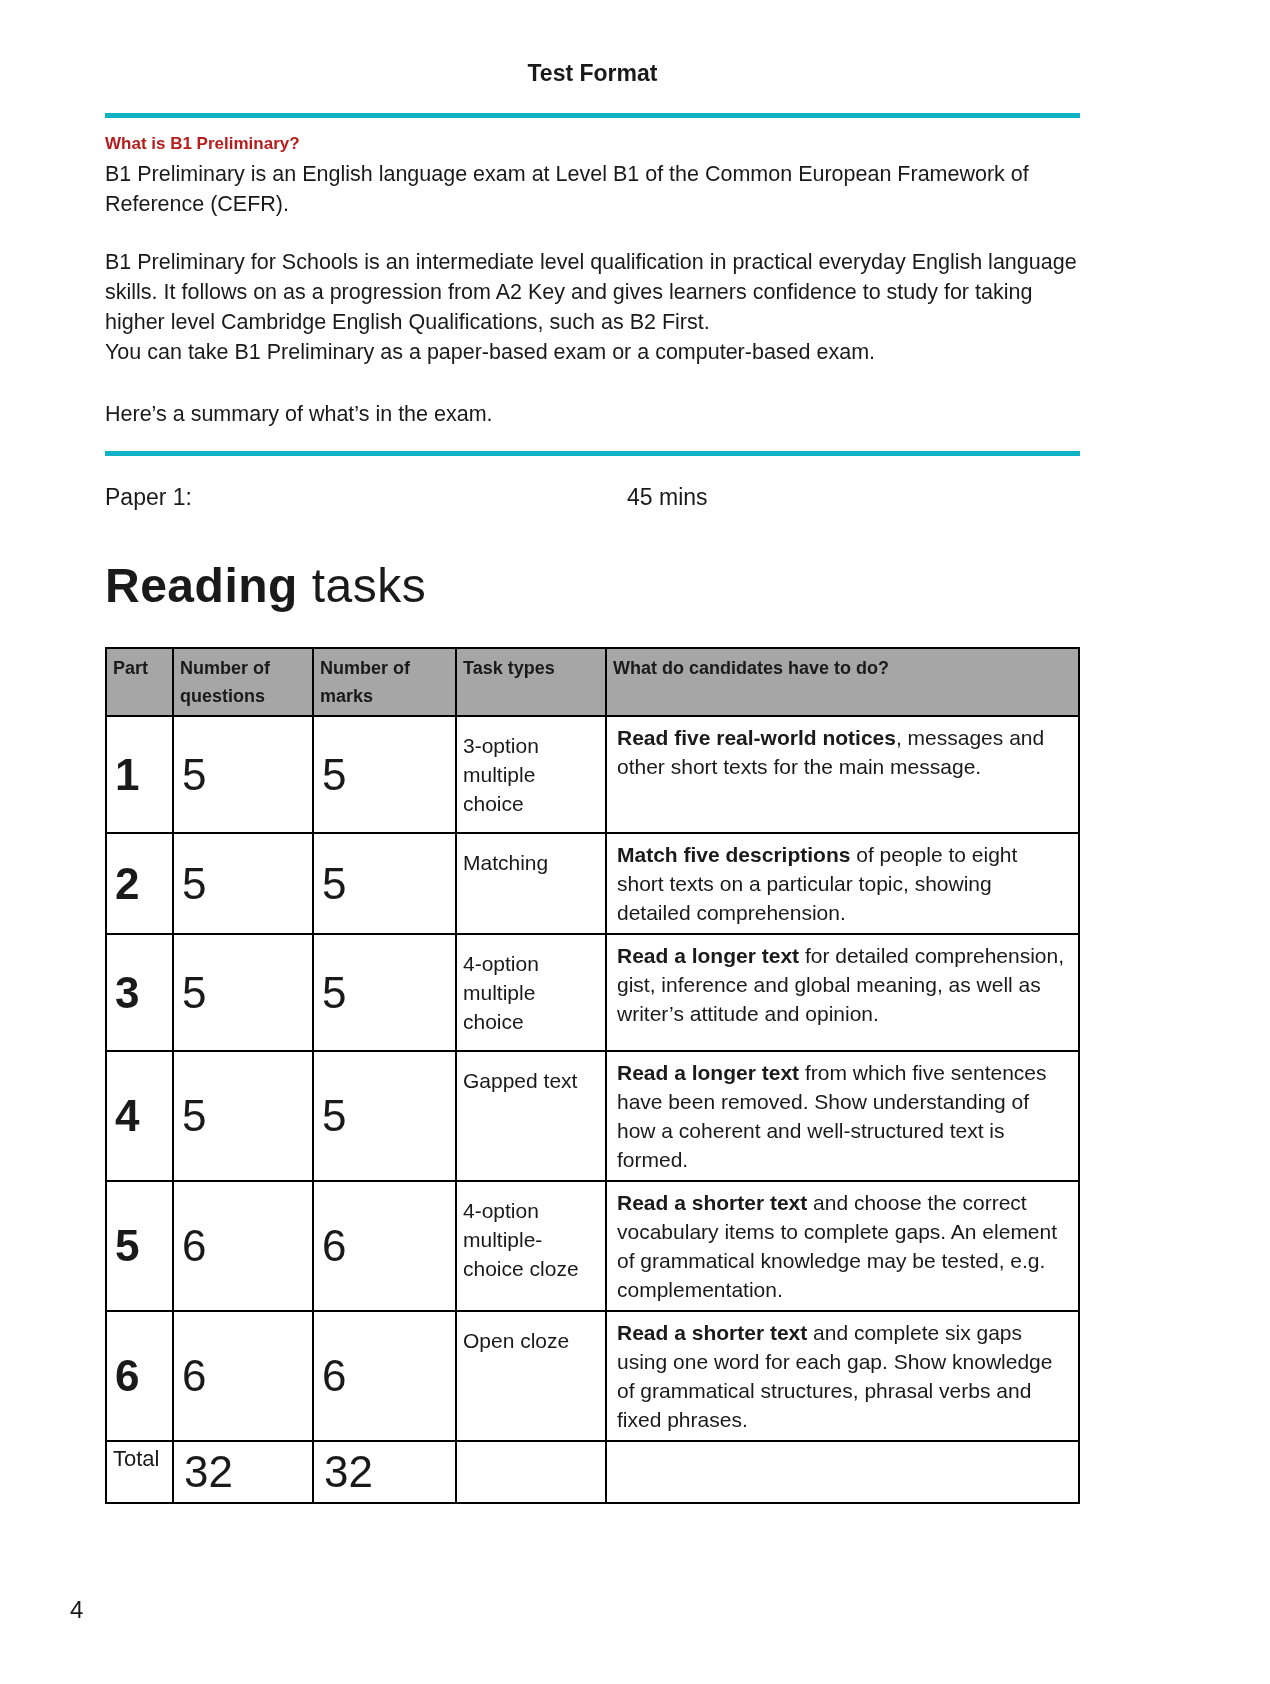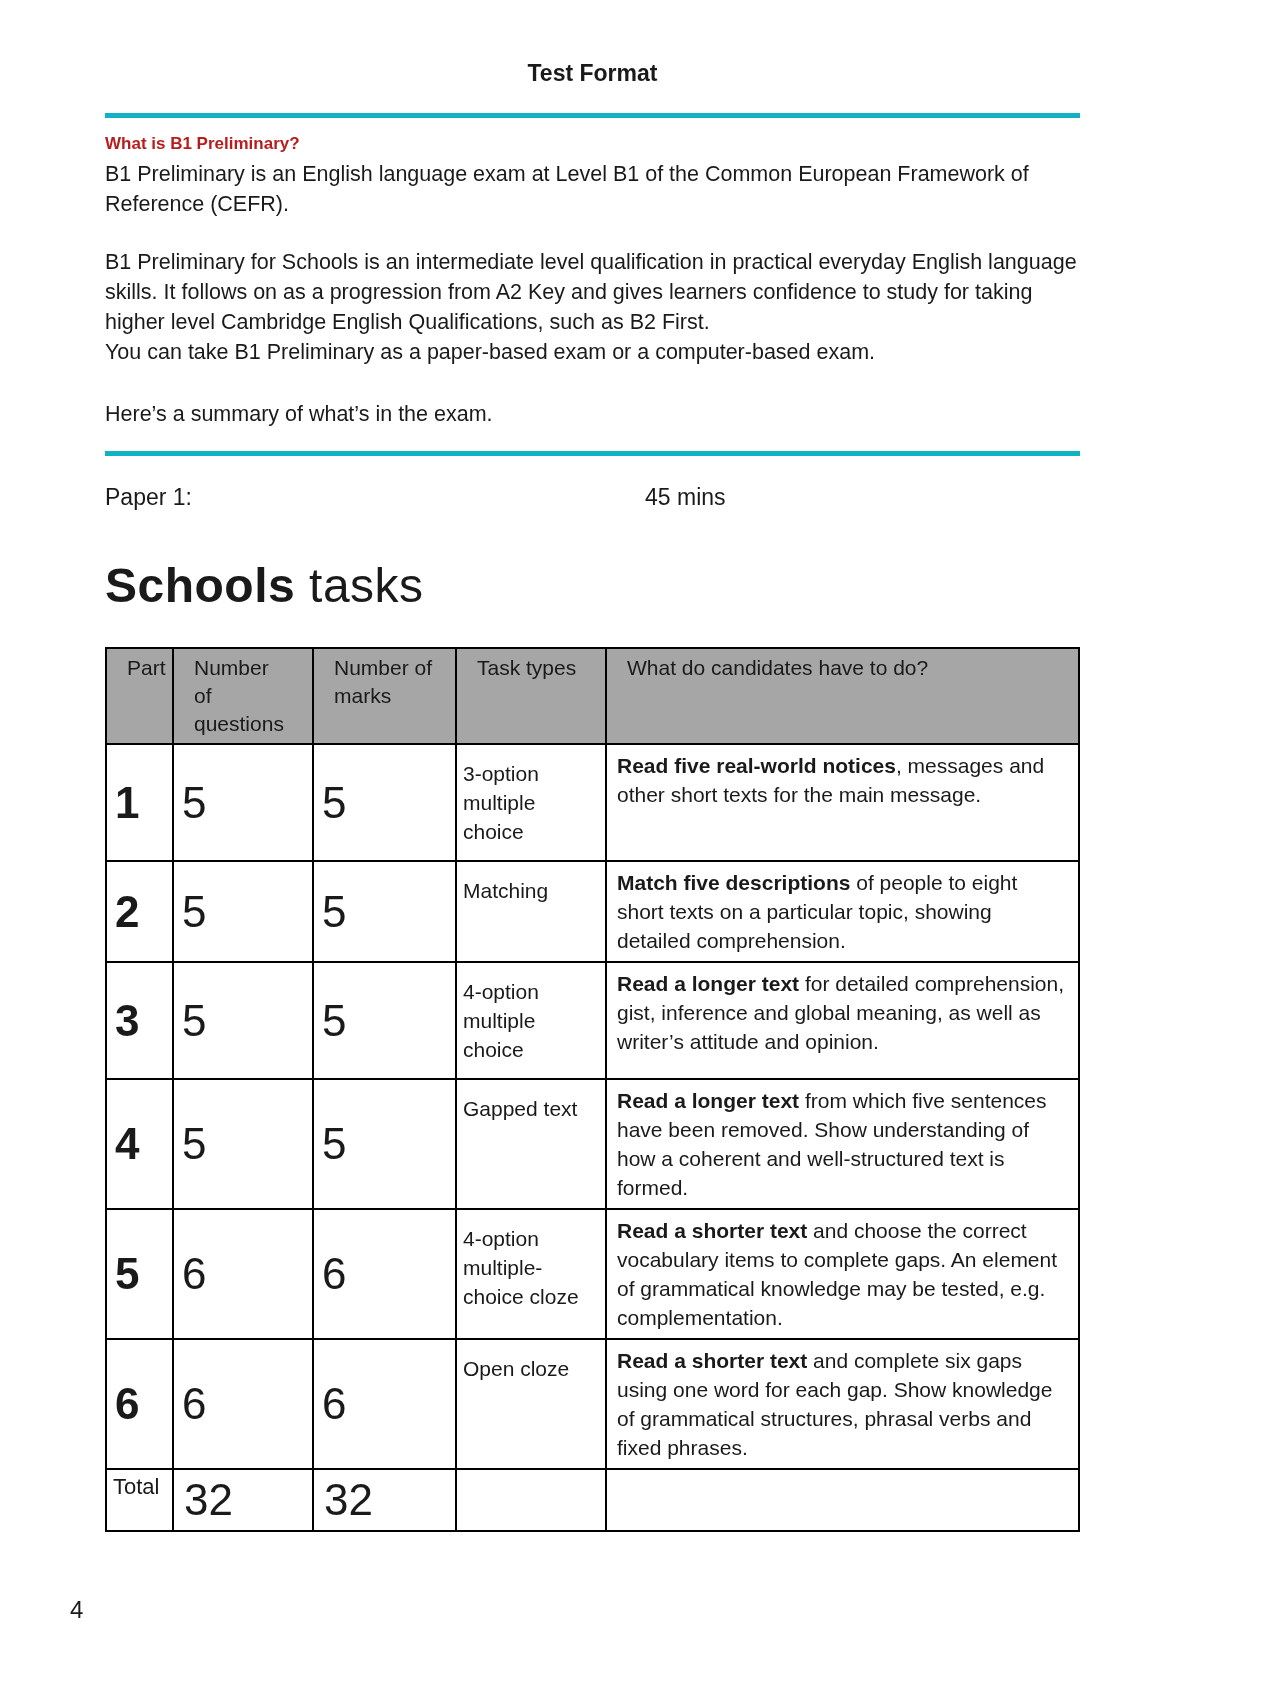--- a/index.html
+++ b/index.html
@@ -42,21 +42,21 @@
   .section-gap { margin-top: 32px; }
   .rule-mid { margin-top: 22px; }
   .paper-row {
     position: relative;
     margin-top: 28px;
     font-size: 23px;
     height: 30px;
   }
   .paper-row .duration {
     position: absolute;
-    left: 540px;
+    left: 522px;
     top: 0;
   }
   .reading-title {
     margin-top: 44px;
     font-size: 48px;
     font-weight: 400;
     letter-spacing: 0.5px;
   }
   .reading-title .b { font-weight: 700; }
   table.tasks {
@@ -68,25 +68,25 @@
   table.tasks th, table.tasks td {
     border: 2px solid #000000;
   }
   col.w-part { width: 67px; }
   col.w-q    { width: 140px; }
   col.w-m    { width: 143px; }
   col.w-task { width: 150px; }
   col.w-desc { width: auto; }
   table.tasks th {
     background: #a6a6a6;
-    font-size: 21px;
-    font-weight: 400;
+    font-size: 18px;
+    font-weight: 700;
     text-align: left;
     vertical-align: top;
-    padding: 5px 20px;
+    padding: 5px 6px;
     line-height: 28px;
     height: 66px;
   }
   td.c-part {
     font-size: 44px;
     font-weight: 700;
     vertical-align: middle;
     padding-left: 8px;
   }
   td.c-num {
@@ -147,21 +147,21 @@
     <p class="body-text">Here’s a summary of what’s in the exam.</p>
   </div>
 
   <div class="rule rule-mid"></div>
 
   <div class="paper-row">
     <span>Paper 1:</span>
     <span class="duration">45 mins</span>
   </div>
 
-  <div class="reading-title"><span class="b">Schools</span><span> tasks</span></div>
+  <div class="reading-title"><span class="b">Reading</span><span> tasks</span></div>
 
   <table class="tasks">
     <colgroup>
       <col class="w-part">
         <col class="w-q">
         <col class="w-m">
         <col class="w-task">
         <col class="w-desc">
     </colgroup>
     <thead>

